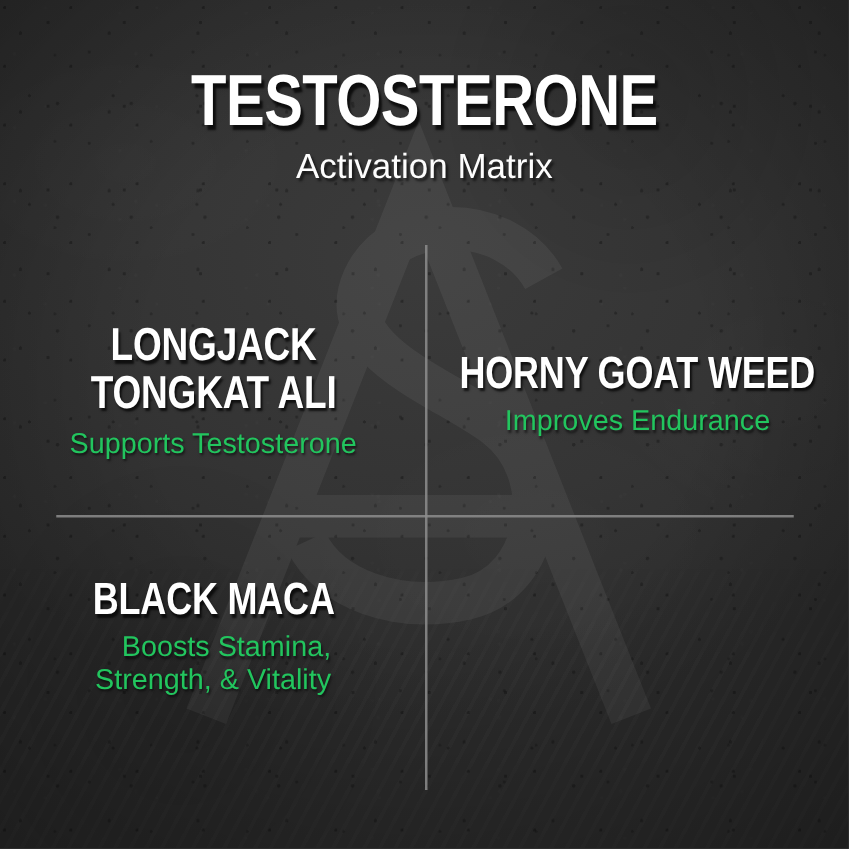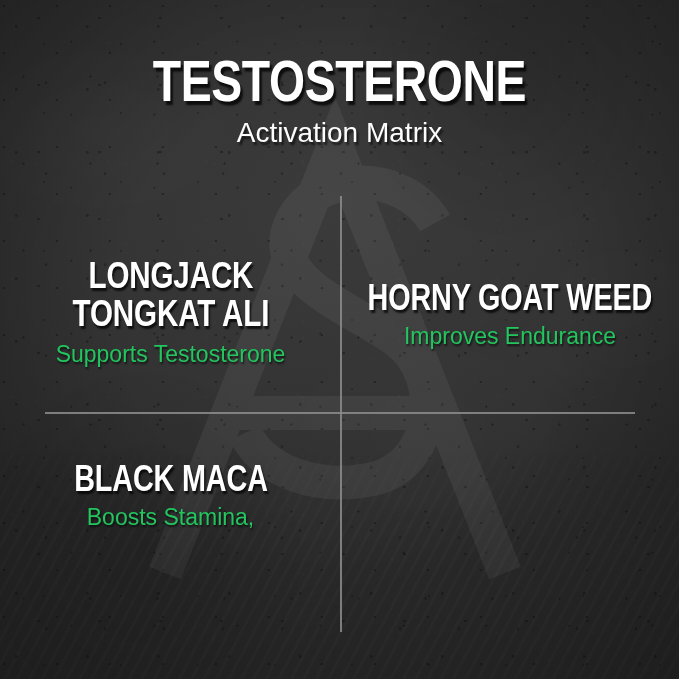--- a/index.html
+++ b/index.html
@@ -271,18 +271,19 @@
         </div>
       </div>
 
 
       <div class="cell br">
         <div class="cell-title">
           <span class="line">BLACK MACA</span>
         </div>
         <div class="cell-desc">
           <span class="line">Boosts Stamina,</span>
+          <span class="line">Strength, &amp; Vitality</span>
         </div>
       </div>
 
     </div>
   </div>
 </div>
 
 </body></html>

